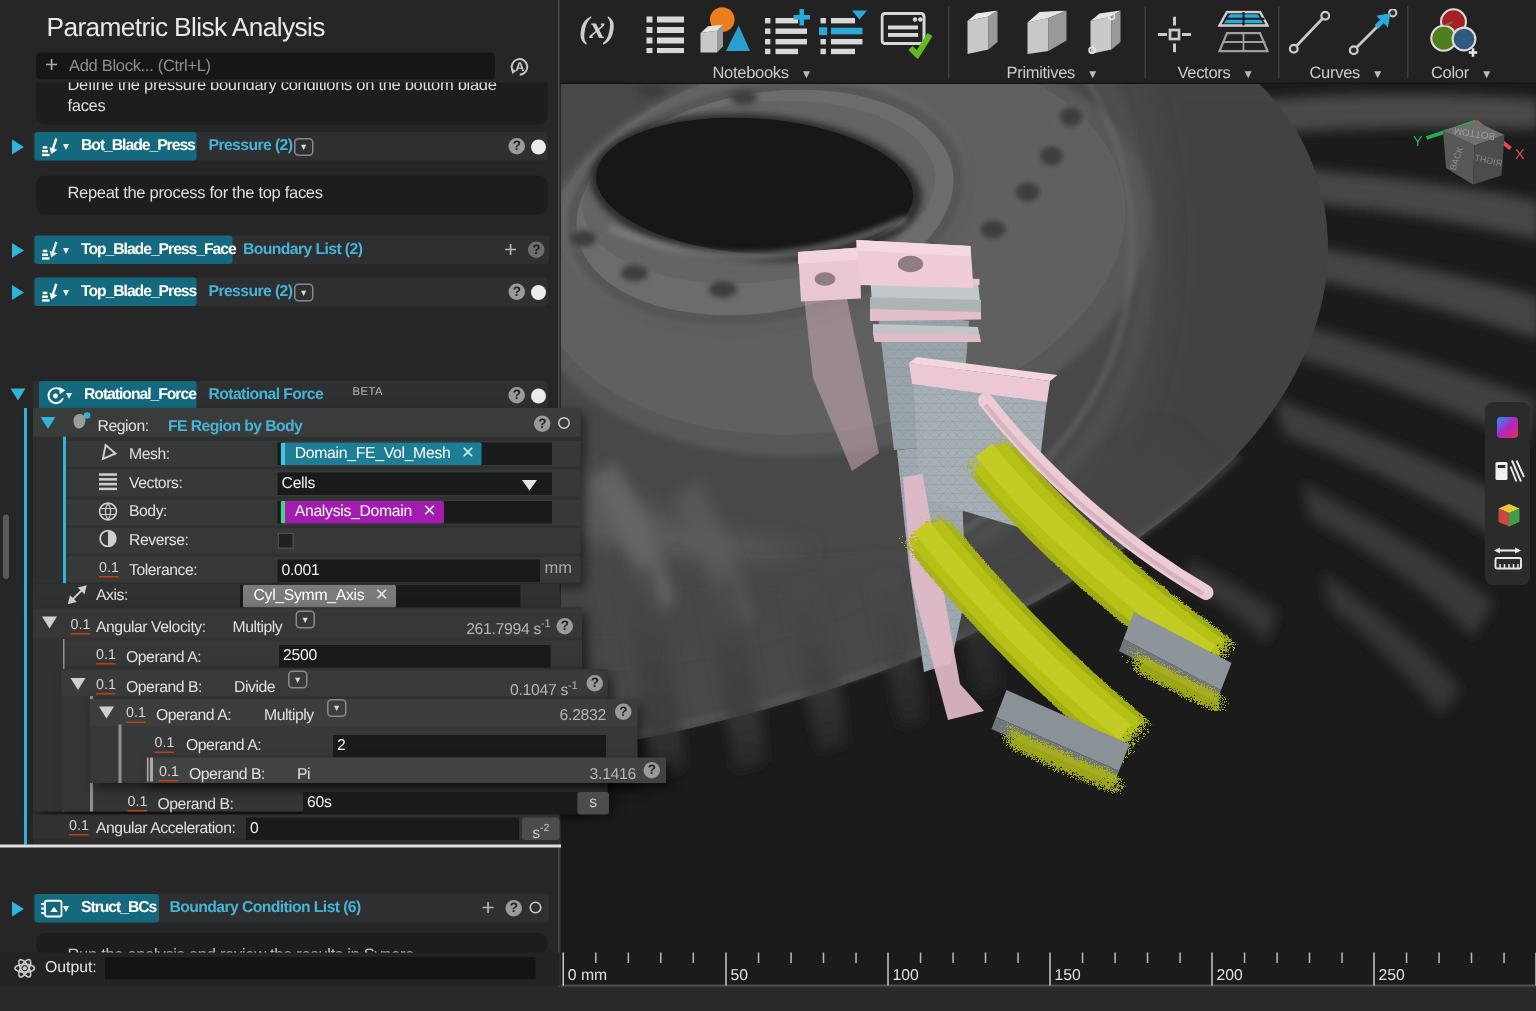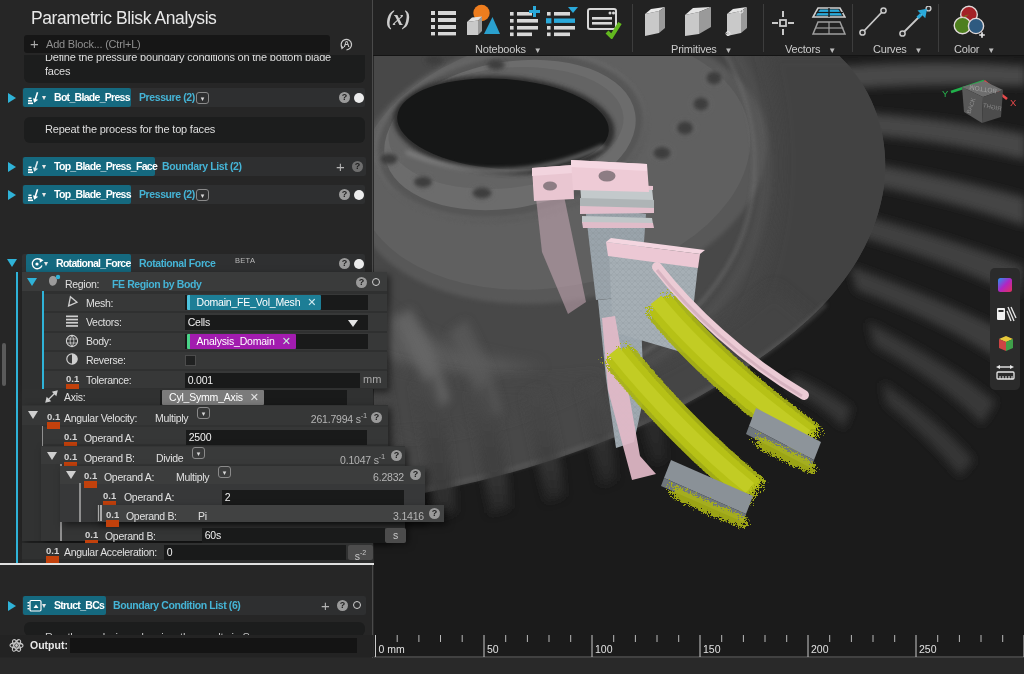--- a/index.html
+++ b/index.html
@@ -29,26 +29,26 @@
 .typ { position:absolute; top:0; line-height:19px; font-size:10.5px; font-weight:bold; color:#45b4d6; white-space:nowrap; letter-spacing:-.4px; }
 .qmark { position:absolute; width:11px; height:11px; border-radius:50%; background:#9a9a9a; color:#222; font-size:9px; font-weight:bold; text-align:center; line-height:11.5px; top:4px; }
 .wdot { position:absolute; width:10px; height:10px; border-radius:50%; background:#ececec; top:4.5px; }
 .odot { position:absolute; width:8px; height:8px; border-radius:50%; border:1.6px solid #cfcfcf; top:4.5px; }
 .plusic { position:absolute; color:#b5b5b5; font-size:15px; line-height:19px; top:0; }
 .chevbox { position:absolute; width:13px; height:12px; border:1px solid #8a8a8a; border-radius:3px; top:3.5px; color:#d8d8d8; font-size:7px; text-align:center; line-height:11px; }
 .plabel { position:absolute; line-height:17px; color:#e0e0e0; white-space:nowrap; font-size:10.5px; letter-spacing:-.3px; }
 .pinput { position:absolute; background:#191a1a; height:15px; line-height:15px; color:#f0f0f0; font-size:10.5px; letter-spacing:-.2px; }
 .chip { position:absolute; height:15px; line-height:15px; color:#fff; font-size:10.5px; letter-spacing:-.2px; border-radius:1px; padding:0 5px 0 7px; white-space:nowrap; }
 .chip .x { margin-left:7px; color:#cfe9f0; font-size:11px; }
-.num01 { position:absolute; font-size:9.5px; font-weight:bold; color:#d5d5d5; border-bottom:7px solid #c2410c; line-height:10px; }
+.num01 { position:absolute; font-size:9.5px; font-weight:normal; color:#d5d5d5; border-bottom:1px solid #c2410c; line-height:10px; }
 .pval { position:absolute; color:#b5b5b5; font-size:10.5px; letter-spacing:-.2px; text-align:right; }
 .unitchip { position:absolute; background:#4c4c4c; color:#c9c9c9; font-size:10.5px; text-align:center; border-radius:2px; height:15px; line-height:15px; }
 
 #outputbar { position:absolute; left:0; top:635px; width:373px; height:22px; background:#232323; }
-#outputbar .lbl { position:absolute; left:30px; top:4px; font-size:10.5px; font-weight:bold; color:#e8e8e8; }
+#outputbar .lbl { position:absolute; left:30px; top:4px; font-size:10.5px; font-weight:normal; color:#e8e8e8; }
 #outputbar .box { position:absolute; left:70px; top:3px; width:287px; height:15px; background:#141414; }
 
 #viewport { position:absolute; left:374px; top:56px; width:650px; height:602px; background:#1b1b1b; overflow:hidden; }
 #bottomstrip { position:absolute; left:0; top:658px; width:1024px; height:16px; background:#292929; }
 </style>
 </head>
 <body>
 <div id="app">
 <div id="viewport">
 <svg width="650" height="602" viewBox="0 0 650 602">

